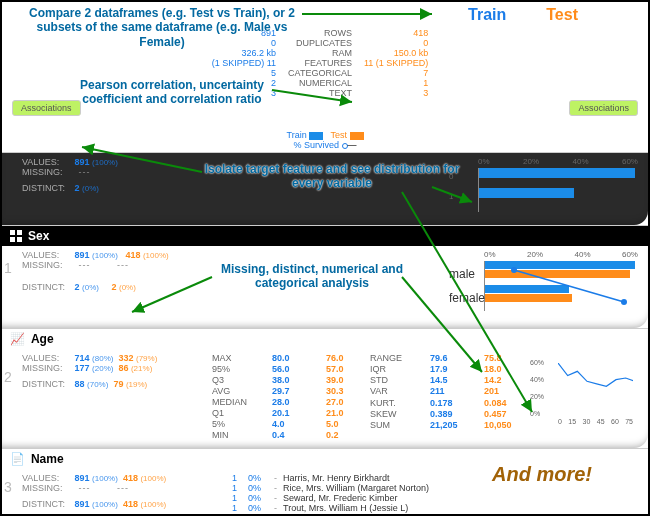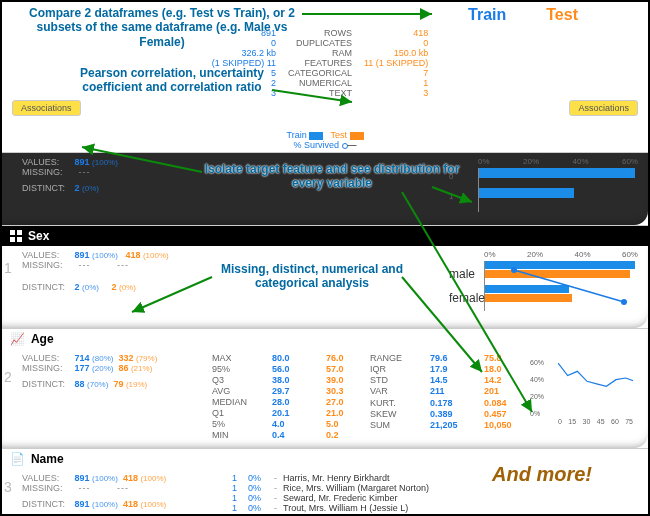--- a/index.html
+++ b/index.html
@@ -6,21 +6,21 @@
   body { font-family: Arial, sans-serif; font-size: 10px; background: #fff; width: 650px; height: 516px; overflow: hidden; position: relative; border: 2px solid #000; }
   .header { padding: 4px 10px 2px 10px; position: relative; }
   .header-titles { display: flex; justify-content: flex-end; gap: 40px; padding-right: 60px; font-size: 16px; font-weight: bold; }
   .train-title { color: #1b7ce8; }
   .test-title { color: #ff8c1a; }
   .stats-table { display: flex; justify-content: flex-end; font-size: 9px; margin-top: 2px; padding-right: 10px; }
   .stats-col { text-align: right; padding: 0 6px; }
   .stats-col.labels { color: #666; }
   .stats-col.train { color: #1b7ce8; }
   .stats-col.test { color: #ff8c1a; }
-  .assoc-btn { display:inline-block; background: #fde047; border:1px solid #ccc; padding:2px 8px; font-size:9px; border-radius:3px; color:#555; cursor:pointer; }
+  .assoc-btn { display:inline-block; background: #bef264; border:1px solid #ccc; padding:2px 8px; font-size:9px; border-radius:3px; color:#555; cursor:pointer; }
   .assoc-row { display:flex; justify-content: space-between; align-items:center; margin-top:2px; }
   .legend-row { text-align:center; font-size:9px; margin-top:14px; }
   .legend-train { color:#1b7ce8; }
   .legend-test { color:#ff8c1a; }
   .legend-surv { color:#1b7ce8; }
   .legend-box { display:inline-block; width:14px; height:8px; vertical-align:middle; }
   .legend-circle { display:inline-block; width:6px; height:6px; border-radius:50%; vertical-align:middle; border:1px solid; }
 
   .section { border-top: 1px solid #ccc; position: relative; }
   .section-dark { background: #2a2a2a; color: #fff; }
@@ -437,21 +437,21 @@
           <span class="sep">-</span>
           <span>Trout, Mrs. William H (Jessie L)</span>
         </div>
       </div>
   </div>
 </div>
 
 <div class="annot" style="left:20px;top:4px;width:280px">Compare 2 dataframes (e.g. Test vs Train),
 or 2 subsets of the same dataframe
 (e.g. Male vs Female)</div>
-<div class="annot" style="left:60px;top:64px;width:220px">Pearson correlation, uncertainty
+<div class="annot" style="left:60px;top:76px;width:220px">Pearson correlation, uncertainty
 coefficient and correlation ratio</div>
 <div class="annot" style="left:200px;top:160px;width:260px">Isolate target feature
 and see distribution for every variable</div>
 <div class="annot" style="left:200px;top:260px;width:220px">Missing, distinct, numerical and
 categorical analysis</div>
 <div class="annot annot-big" style="left:490px;top:460px">And more!</div>
 
 <svg class="arrows">
   <defs>
       <marker id="ah" markerWidth="8" markerHeight="8" refX="6" refY="3" orient="auto">

